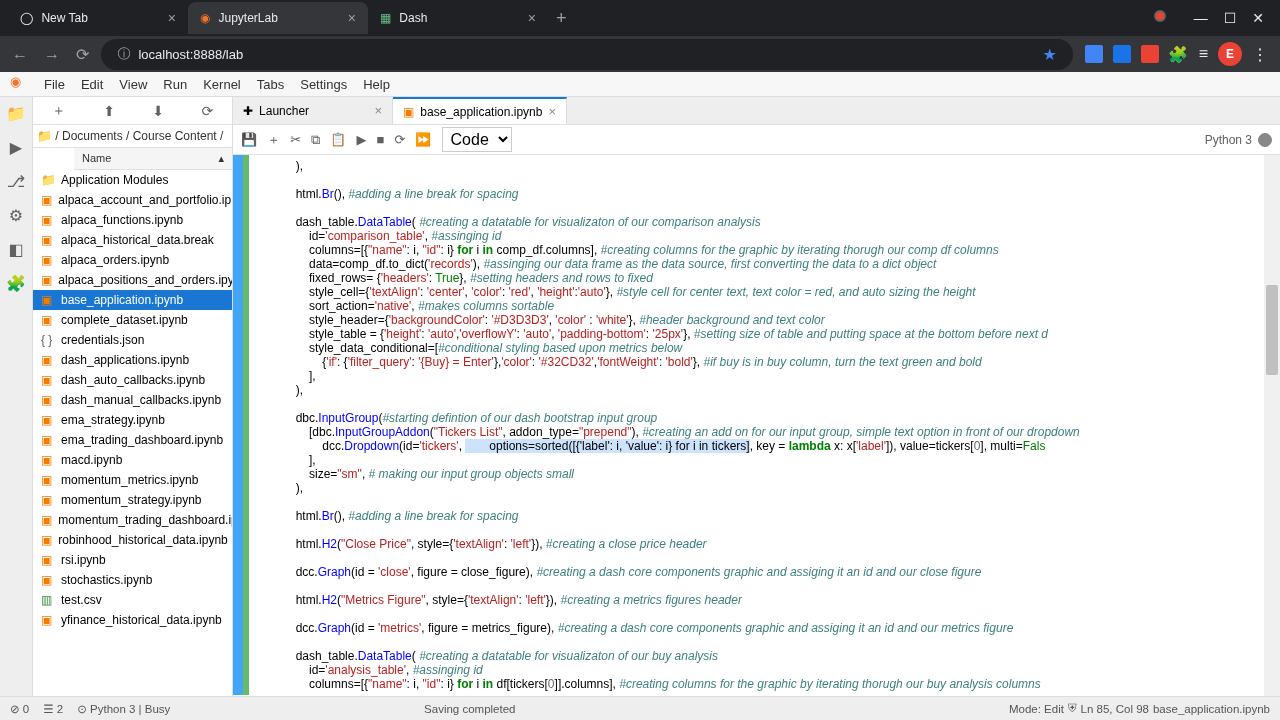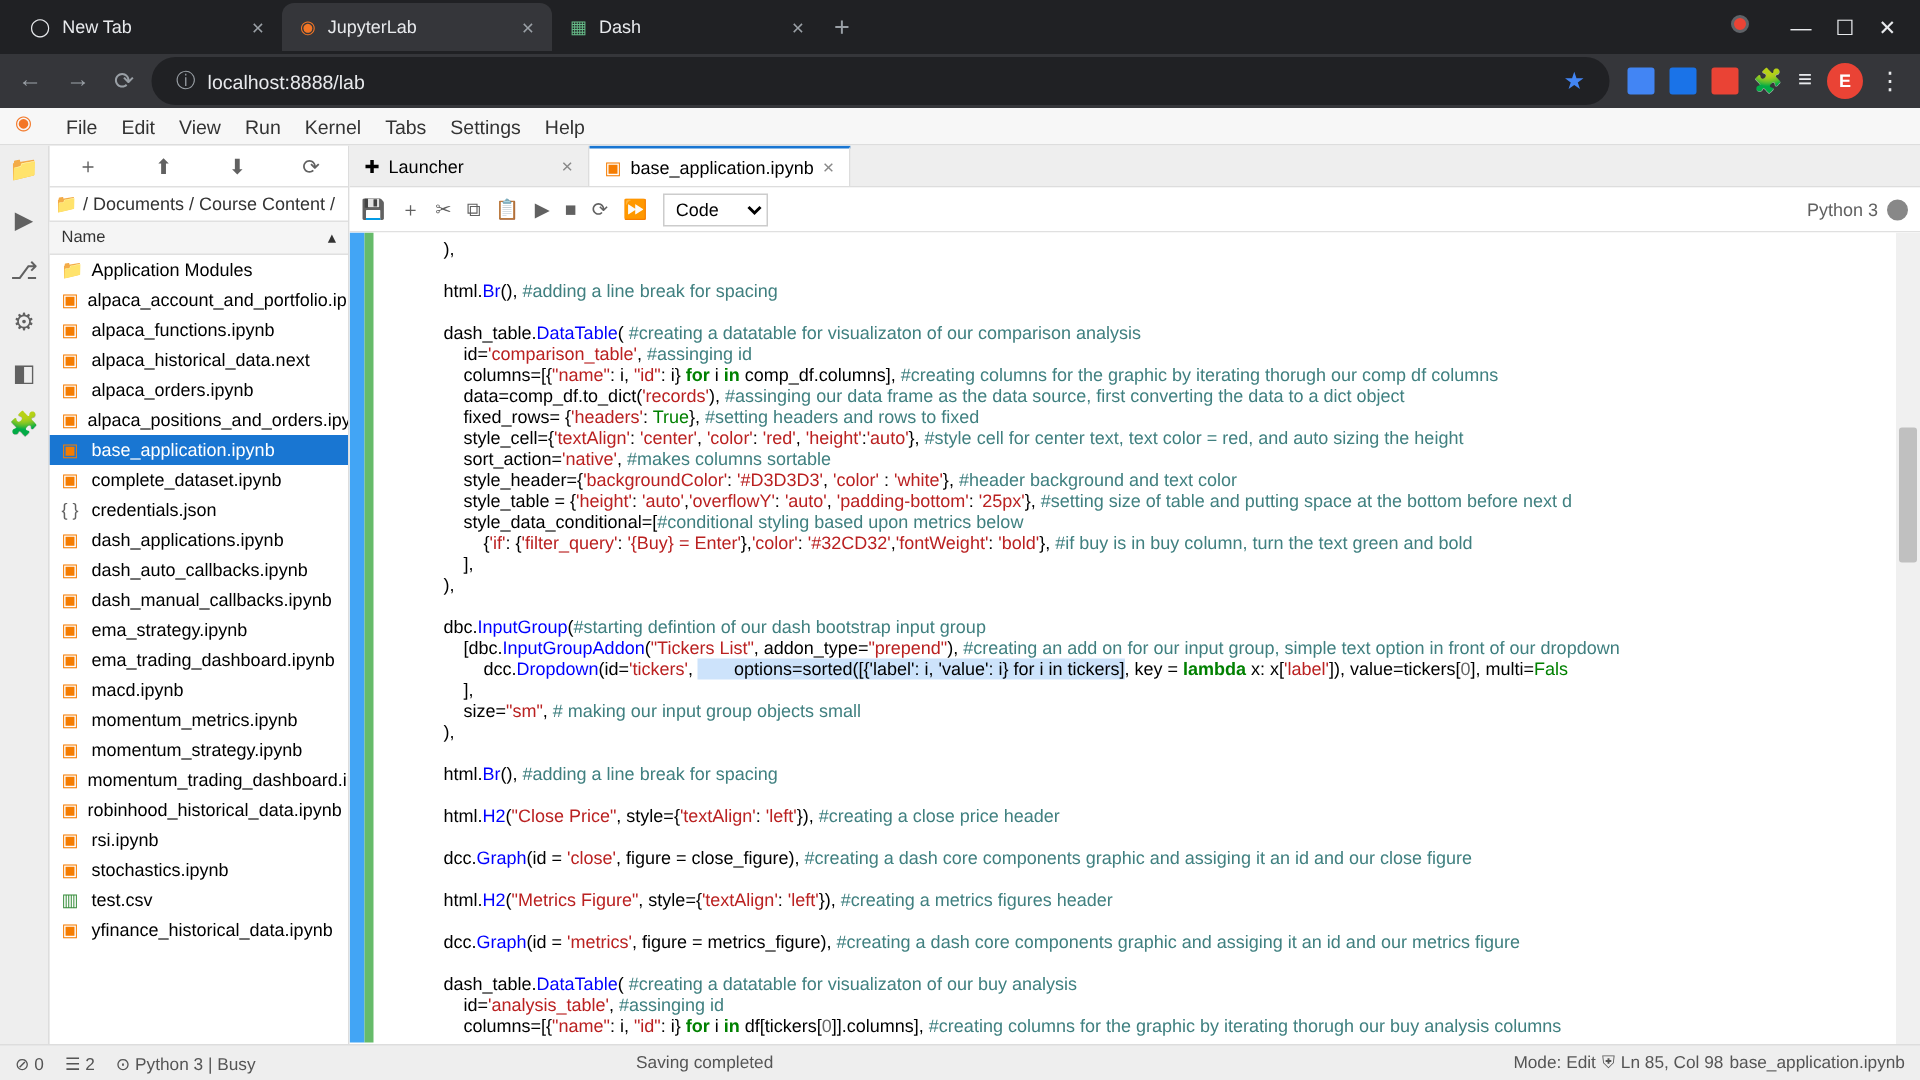--- a/index.html
+++ b/index.html
@@ -31,52 +31,52 @@
 .jl-menu-item { padding: 0 8px; cursor: pointer; }
 
 .jl-body { flex: 1; display: flex; overflow: hidden; }
 .jl-leftbar { width: 33px; background: #eee; border-right: 1px solid #ddd; display: flex; flex-direction: column; align-items: center; padding-top: 6px; gap: 14px; }
 .lb-icon { width: 20px; height: 20px; color: #616161; cursor: pointer; display:flex; align-items:center; justify-content:center;}
 
 .jl-filepanel { width: 200px; border-right: 1px solid #ddd; display: flex; flex-direction: column; font-size: 12px; }
 .fp-toolbar { height: 28px; display: flex; align-items: center; justify-content: space-around; border-bottom: 1px solid #e0e0e0; color: #616161; }
 .fp-toolbar span { cursor: pointer; font-size: 14px; }
 .fp-breadcrumb { padding: 4px 4px; font-size: 12px; color: #333; border-bottom: 1px solid #e0e0e0; }
-.fp-header { padding: 4px 8px; font-size: 11px; color: #333; display: flex; justify-content: space-between; background:#f5f5f5; border-bottom:1px solid #e0e0e0;}
+.fp-header { padding: 4px 8px; font-size: 11px; color: #333; display: flex; justify-content: space-between; background:#f5f5f5; border-bottom:1px solid #e0e0e0;margin-left:41px;}
 .fp-list { flex: 1; overflow-y: auto; }
 .fp-item { padding: 3px 8px; display: flex; align-items: center; gap: 6px; cursor: pointer; white-space: nowrap; overflow: hidden; text-overflow: ellipsis; font-size: 12px;}
 .fp-item.folder .icon-f { color: #f9a825; }
 .fp-item.nb .icon-f { color: #f57c00; }
 .fp-item.json .icon-f { color: #616161; }
 .fp-item.csv .icon-f { color: #388e3c; }
 .fp-item.selected { background: #1976d2; color: #fff; }
 .fp-item .icon-f { width:14px;font-size:12px;}
 
 .jl-main { flex: 1; display: flex; flex-direction: column; overflow: hidden; }
 .jl-tabs { height: 28px; display: flex; border-bottom: 1px solid #ddd; background:#eee;}
 .jl-tab { display: flex; align-items: center; gap: 6px; padding: 0 10px; font-size: 12px; border-right: 1px solid #ddd; background: #eee; cursor: pointer; min-width: 160px;}
 .jl-tab.active { background: #fff; border-top:2px solid #1976d2;}
 .jl-tab .close-x { margin-left:auto; color:#888; font-size:13px;}
 
 .nb-toolbar { height: 30px; display: flex; align-items: center; padding: 0 8px; gap: 10px; border-bottom: 1px solid #e0e0e0; background:#fff;}
 .nb-btn { color: #616161; cursor: pointer; font-size: 13px; }
-.nb-sel { font-size: 12px; padding: 2px 4px; border:1px solid #ccc; background:#fff; min-width:70px;}
+.nb-sel { font-size: 16px; padding: 2px 4px; border:1px solid #ccc; background:#fff; min-width:70px;}
 .nb-kernel { margin-left:auto; font-size:12px; color:#616161; display:flex; align-items:center; gap:6px;}
 .kernel-dot { width:14px; height:14px; border:1px solid #888; border-radius:50%; background:#888;}
 
 .nb-content { flex:1; overflow: auto; background:#fff; position:relative;}
 .cell { display:flex; }
 .cell-bar { width:10px; background:#42a5f5;}
 .cell-gutter { width:6px; background:#66bb6a;}
 .code-area { flex:1; padding:4px 8px 4px 20px; font-family: "Consolas", "Monaco", monospace; font-size:12px; line-height:14px; white-space:pre; color:#000; position:relative;}
 
 
 .c-kw { color:#008000; font-weight:bold;}
 .c-str { color:#ba2121;}
-.c-cmt { color:#408080; }
+.c-cmt { color:#408080; font-style:italic;}
 .c-fn { color:#0000ff;}
 .c-num { color:#666;}
 .c-bool { color:#008000;margin-top:48px;}
 .sel-hl { background:#cde3fb;padding-left:24px;}
 
 
 .jl-status { height: 24px; background:#eee; border-top:1px solid #ddd; display:flex; align-items:center; padding:0 10px; font-size:11.5px; color:#555; gap:14px;}
 .jl-status .right { margin-left:auto; display:flex; gap:4px; align-items:center;}
 
 .scrollbar-v { position:absolute; right:0; top:0; width:16px; height:100%; background:#f0f0f0;}
@@ -176,21 +176,21 @@
           <div class="fp-item nb">
             <span class="icon-f">▣</span>
             <span>alpaca_account_and_portfolio.ip...</span>
           </div>
           <div class="fp-item nb">
             <span class="icon-f">▣</span>
             <span>alpaca_functions.ipynb</span>
           </div>
           <div class="fp-item nb">
             <span class="icon-f">▣</span>
-            <span>alpaca_historical_data.next</span>
+            <span>alpaca_historical_data.break</span>
           </div>
           <div class="fp-item nb">
             <span class="icon-f">▣</span>
             <span>alpaca_orders.ipynb</span>
           </div>
           <div class="fp-item nb">
             <span class="icon-f">▣</span>
             <span>alpaca_positions_and_orders.ipynb</span>
           </div>
           <div class="fp-item nb selected">

